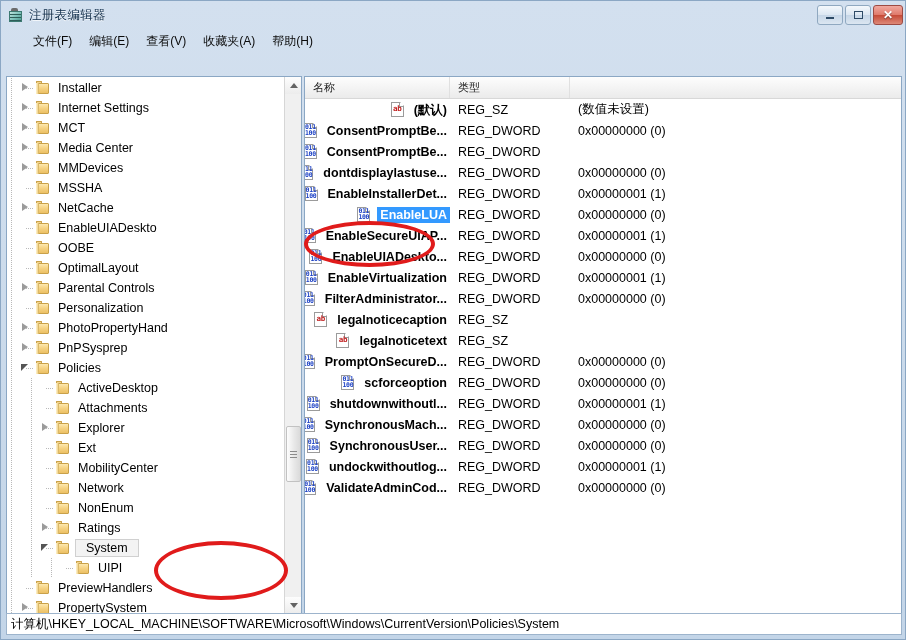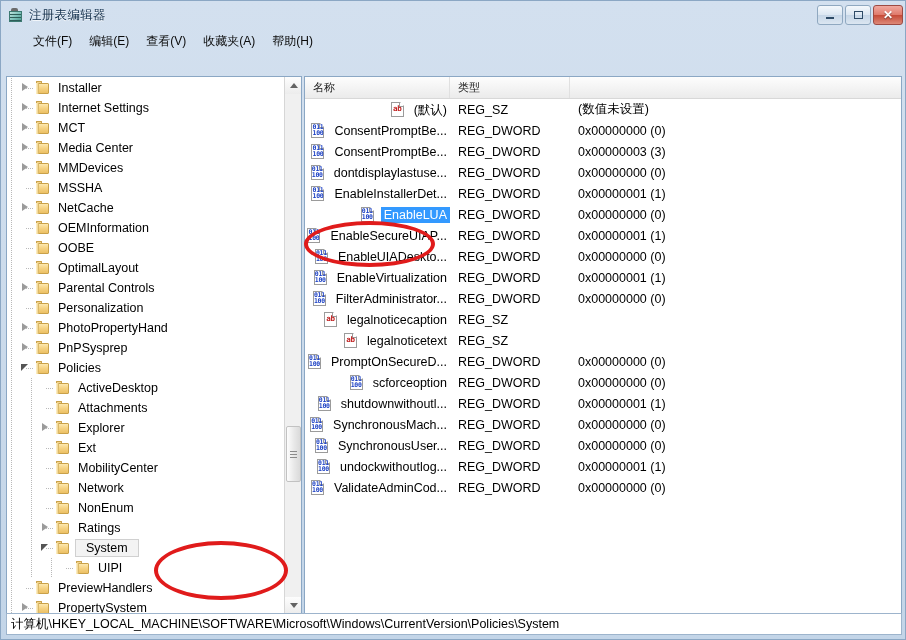--- a/index.html
+++ b/index.html
@@ -276,21 +276,21 @@
     display: flex; align-items: center;
     font-size: 12.5px; color: #000;
     white-space: nowrap;
   }
   .c-name {
     width: 145px; display: flex; align-items: center;
     padding-left: 7px; overflow: hidden; justify-content: flex-end;
   }
   .c-type { width: 120px; padding-left: 8px; }
   .c-data { width: 320px; padding-left: 8px; }
-  .nm { padding: 1px 3px; line-height: 14px; }
+  .nm { padding: 1px 3px; line-height: 14px; font-weight: bold; }
   .lrow.selected .nm {
     background: #3399ff; color: #fff;
   }
 
   .ricon { width: 17px; height: 15px; flex: none; margin-right: 4px; position: relative; }
   .ricon .pg {
     position: absolute; left: 1px; top: 0;
     width: 13px; height: 15px;
     background: #fff;
     border: 1px solid #9b9b9b;
@@ -482,21 +482,21 @@
               <div class="guide" style="left: 14px;"></div>
               <div style="width: 22px; flex: 0 0 auto;"></div>
               <div class="tw">
                 <div class="dash"></div>
               </div>
               <div class="folder">
                 <div class="ft"></div>
                 <div class="fb"></div>
                 <div class="fs"></div>
               </div>
-              <div class="tlabel">OEMInformation</div>
+              <div class="tlabel">EnableUIADeskto</div>
             </div>
             <div class="tnode">
               <div class="guide" style="left: 14px;"></div>
               <div style="width: 22px; flex: 0 0 auto;"></div>
               <div class="tw">
                 <div class="dash"></div>
               </div>
               <div class="folder">
                 <div class="ft"></div>
                 <div class="fb"></div>
@@ -817,21 +817,20 @@
           </div>
           <div class="lrow">
             <div class="c-name">
               <div class="ricon dw">
                 <div class="pg"></div>
                 <div class="txt">011<br>100</div>
               </div>
               <span class="nm">ConsentPromptBe...</span>
             </div>
             <div class="c-type">REG_DWORD</div>
-            <div class="c-data">0x00000003 (3)</div>
           </div>
           <div class="lrow">
             <div class="c-name">
               <div class="ricon dw">
                 <div class="pg"></div>
                 <div class="txt">011<br>100</div>
               </div>
               <span class="nm">dontdisplaylastuse...</span>
             </div>
             <div class="c-type">REG_DWORD</div>

